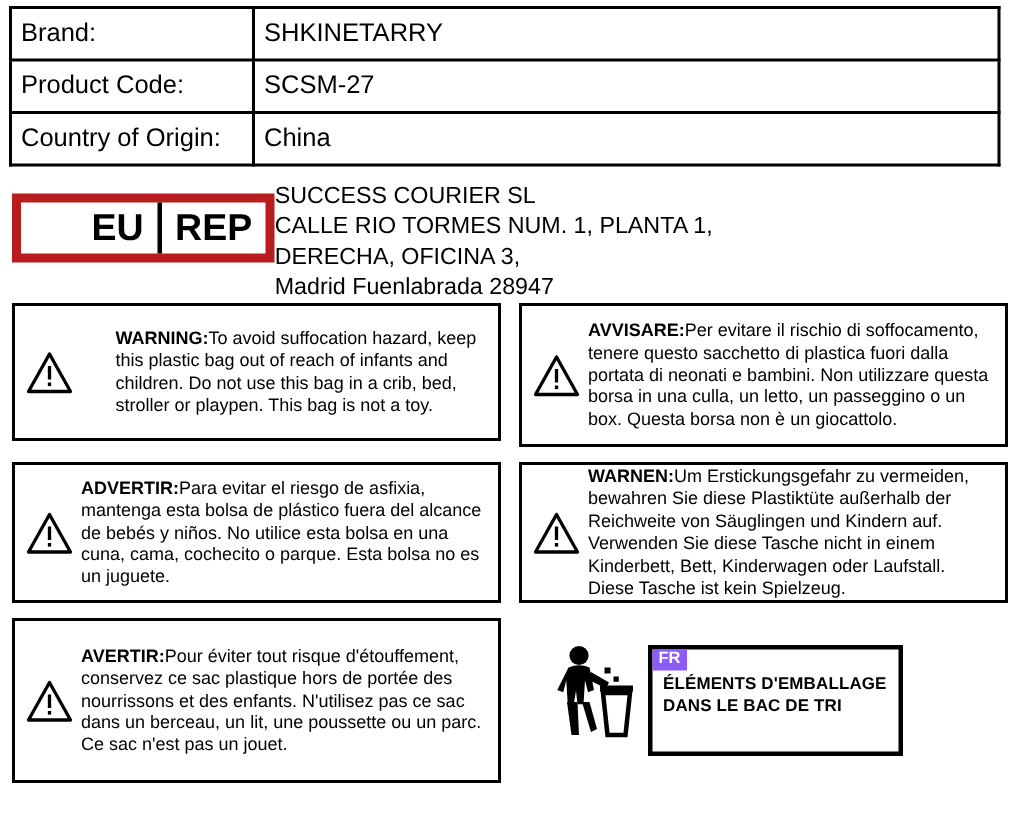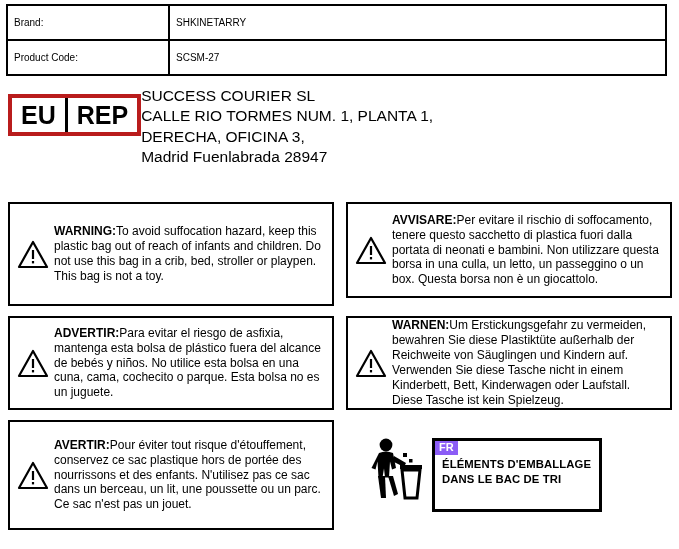--- a/index.html
+++ b/index.html
@@ -23,46 +23,47 @@
 
   
   .info-table {
     border-collapse: collapse;
     width: 661px;
     margin: 4px 0 0 6px;
     table-layout: fixed;
   }
   .info-table td {
     border: 2px solid #000;
-    font-size: 10px;
+    font-size: 17px;
     padding: 5px 6px 6px 6px;
     height: 22px;
     vertical-align: middle;
   }
   .info-table td.label {
     width: 148px;
   }
   .info-table td.value {
     border-left: 2px solid #000;
     border-radius: 13px;
   }
 
   
   .eurep-row {
     display: flex;
     align-items: flex-start;
     margin: 10px 0 0 8px;
   }
   .eurep-badge {
-    border: 4px solid #b91c1c;
+    border: 6px solid #b91c1c;
     display: inline-flex;
     align-items: stretch;
     height: 34px;
     margin-top: 8px;
     flex: 0 0 auto;
+    padding-left: 38px;
   }
   .eurep-badge .seg {
     font-size: 25px;
     font-weight: bold;
     letter-spacing: 0px;
     padding: 0 9px;
     display: flex;
     align-items: center;
     line-height: 1;
     font-family: "Liberation Sans", sans-serif;
@@ -105,21 +106,21 @@
     justify-content: center;
   }
   .warn-box .txt {
     font-size: 12px;
     line-height: 1.24;
   }
   .warn-box .txt b {
     font-weight: bold;
   }
 
-  .box-en  { height: 104px; }
+  .box-en  { height: 92px; gap: 23px; }
   .box-it  { height: 96px; }
   .box-es  { height: 94px; }
   .box-de  { height: 94px; }
   .box-fr  { height: 110px; }
 
   
   .triage {
     width: 326px;
     height: 110px;
     box-sizing: border-box;
@@ -195,20 +196,24 @@
   <table class="info-table">
     <tbody>
         <tr>
       <td class="label">Brand:</td>
       <td class="value">SHKINETARRY</td>
     </tr>
     <tr>
       <td class="label">Product Code:</td>
       <td class="value">SCSM-27</td>
     </tr>
+    <tr>
+      <td class="label">Country of Origin:</td>
+      <td class="value">China</td>
+    </tr>
   </tbody>
     </table>
 
   <div class="eurep-row">
     <div class="eurep-badge">
       <div class="seg left">EU</div>
       <div class="seg right">REP</div>
     </div>
     <div class="eurep-address">
       <div>SUCCESS COURIER SL</div>

